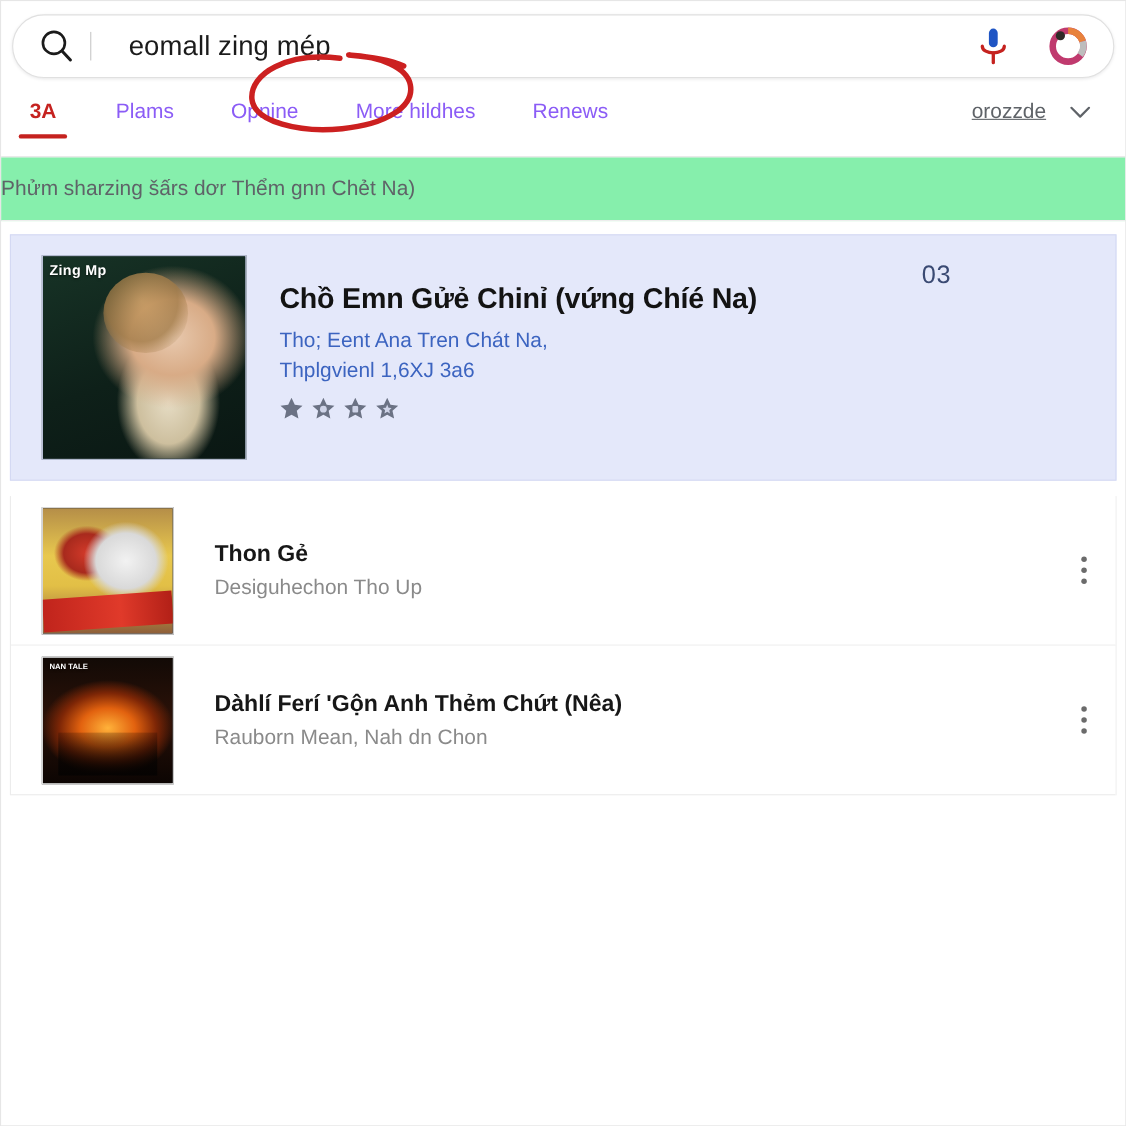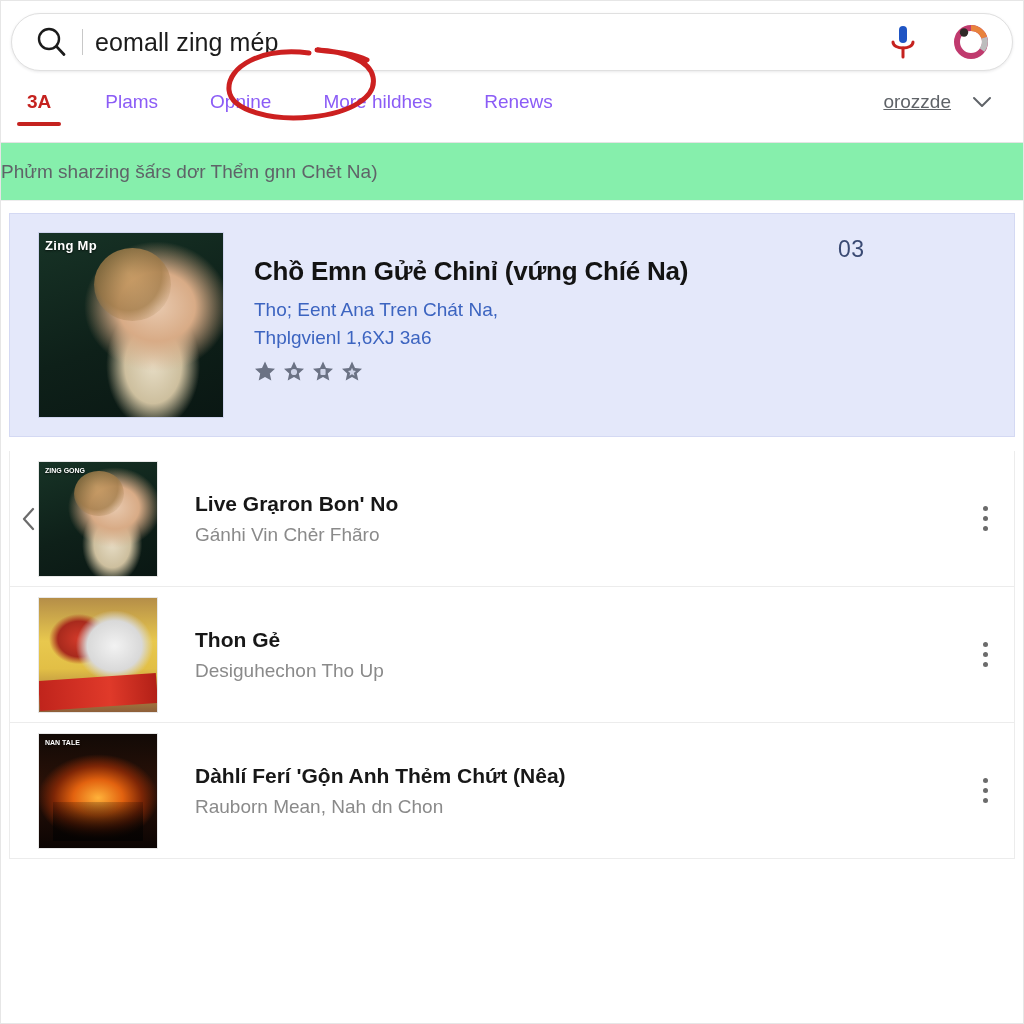--- a/index.html
+++ b/index.html
@@ -56,20 +56,21 @@
     flex: 0 0 auto;
   }
   .search-text {
     flex: 1 1 auto;
     font-size: 25px;
     color: #1b1b1b;
     letter-spacing: .1px;
     white-space: nowrap;
     overflow: hidden;
     font-family: "Liberation Sans", sans-serif;
+    margin-left: 22px;
   }
   .mic-icon { width: 30px; height: 36px; margin-right: 34px; flex:0 0 auto; display:block;}
   .lens-icon { width: 38px; height: 38px; flex:0 0 auto; display:block; margin-right: 4px;}
 
   
   .tabs-row {
     position: relative;
     height: 62px;
     border-bottom: 1px solid #e4e4e4;
     display: flex;
@@ -434,40 +435,20 @@
             </svg></span>
       </div>
     </div>
     <div class="featured-right">
       <div class="badge-count">03</div>
     </div>
   </div>
 
   <div class="result-list">
 
-    <div class="result-row">
-      <span class="prev-chevron">
-        <svg viewBox="0 0 18 26" width="18" height="26" aria-hidden="true">
-          <polyline points="13,3 4,13 13,23" fill="none" stroke="#6b6b6b" stroke-width="2.2" stroke-linecap="round" stroke-linejoin="round"></polyline>
-        </svg>
-      </span>
-      <div class="row-thumb">
-        <span class="art-green"></span>
-        <span class="art-label tiny">ZING GONG</span>
-      </div>
-      <div class="row-info">
-        <div class="row-title">Live Grạron Bon' No</div>
-        <div class="row-sub">Gánhi Vin Chẻr Fhãro</div>
-      </div>
-      <div class="row-menu">
-        <span class="dot"></span>
-        <span class="dot"></span>
-        <span class="dot"></span>
-      </div>
-    </div>
 
     <div class="result-row">
       <div class="row-thumb">
         <span class="art-toy"></span>
         <span class="art-label tiny"></span>
       </div>
       <div class="row-info">
         <div class="row-title">Thon Gẻ</div>
         <div class="row-sub">Desiguhechon Tho Up</div>
       </div>

